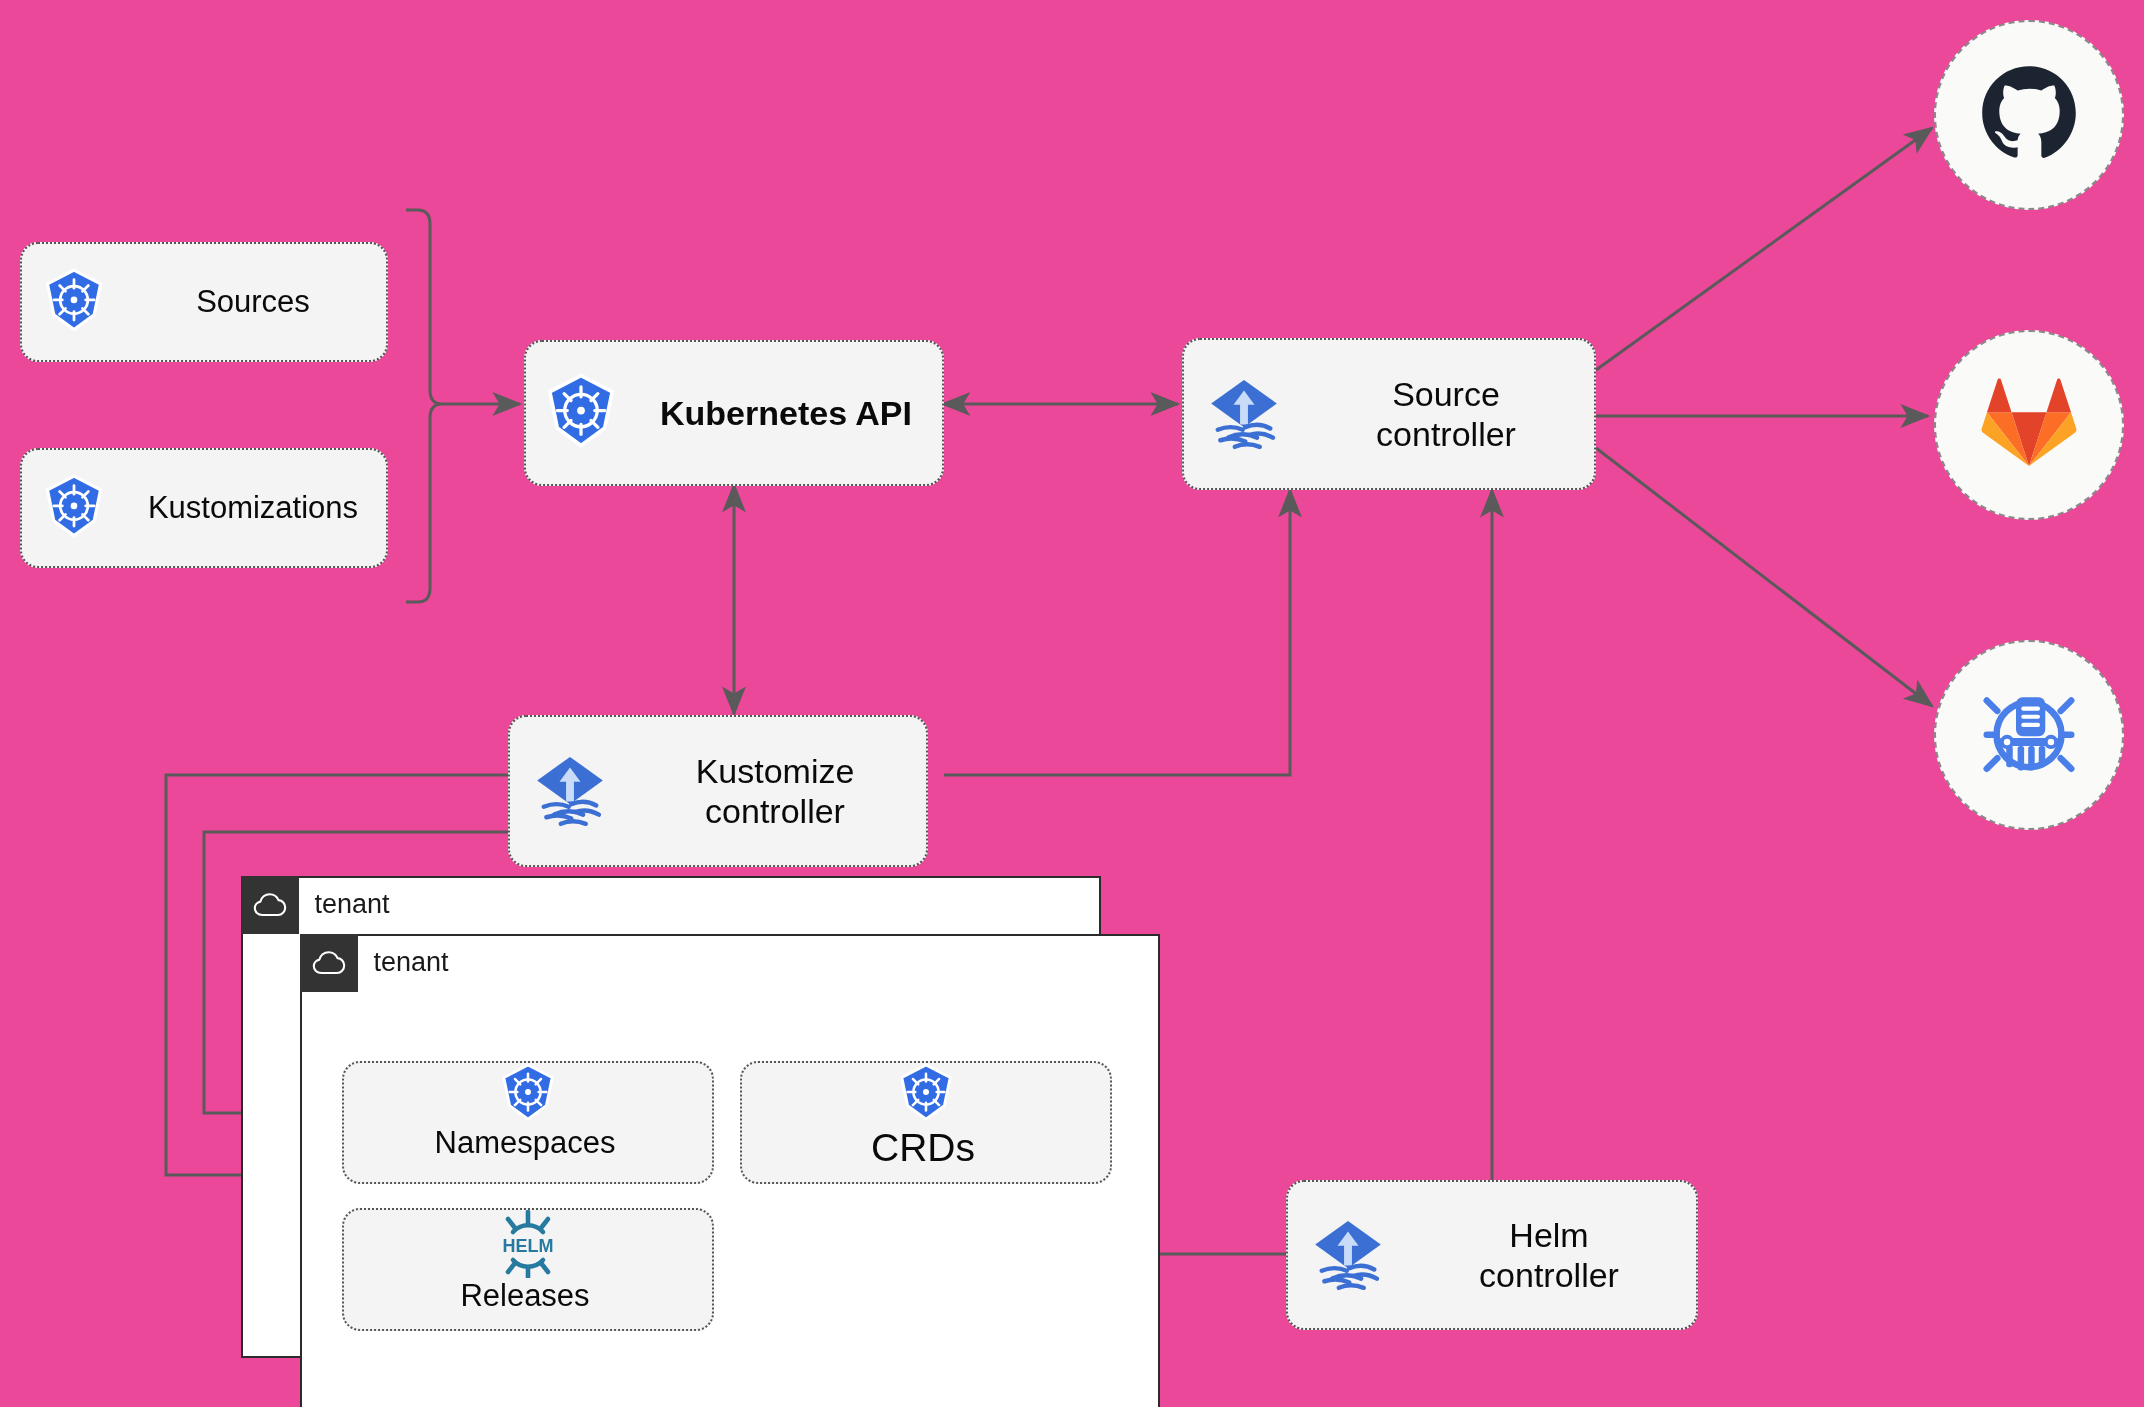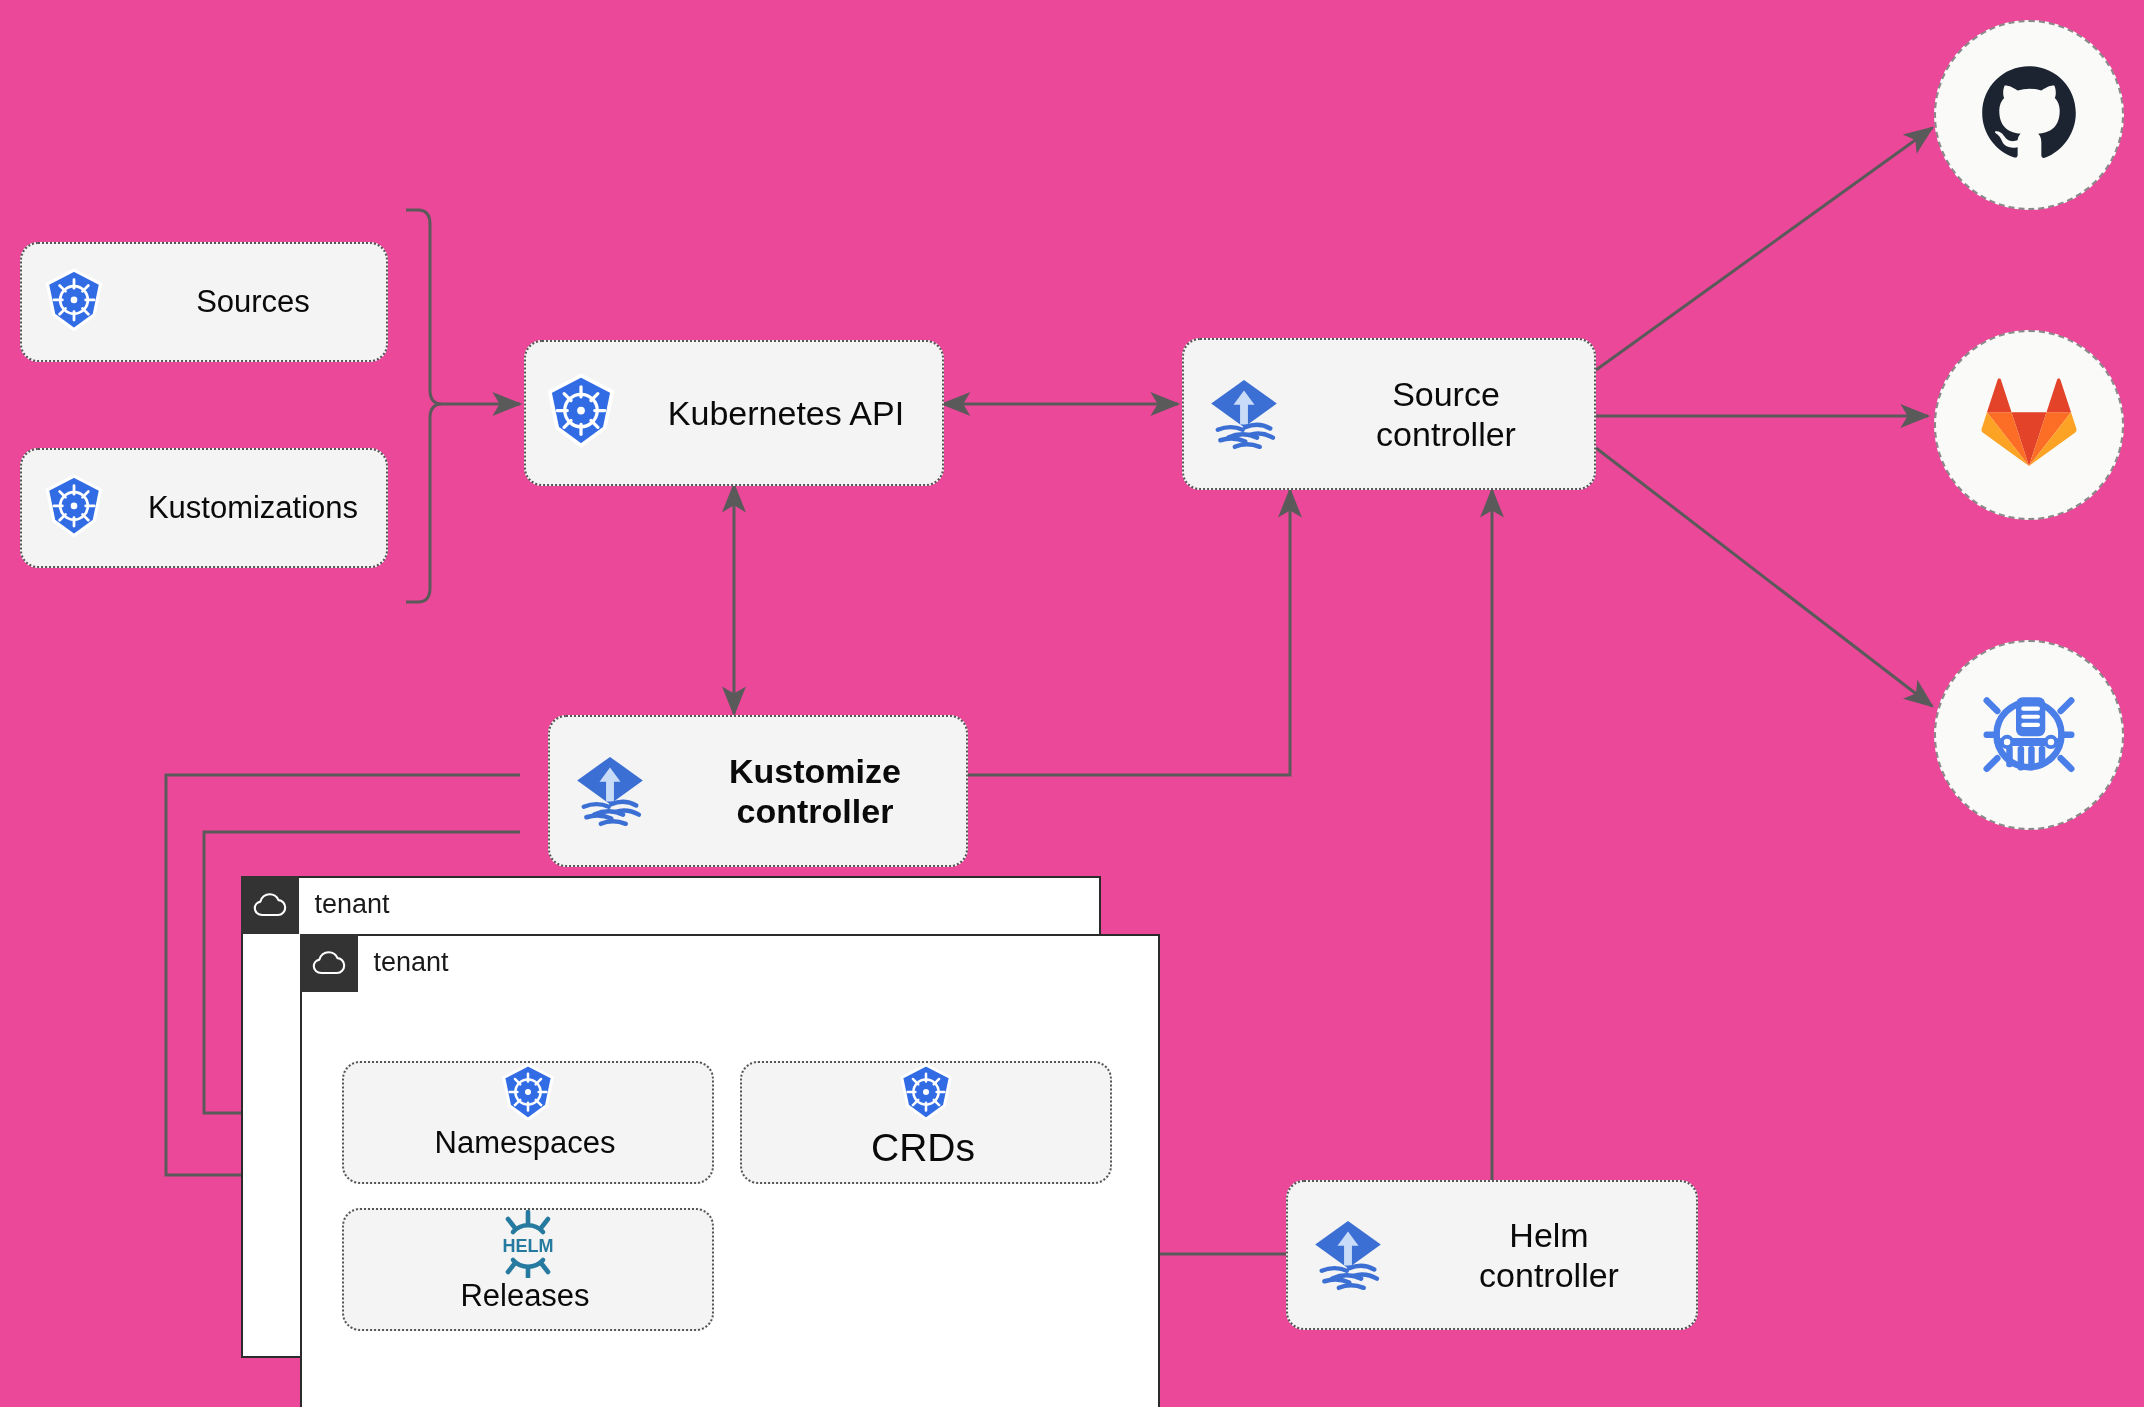--- a/index.html
+++ b/index.html
@@ -175,21 +175,21 @@
           <line x1="18.5" y1="16.5" x2="24" y2="22"></line>
           <line x1="40" y1="38" x2="45.5" y2="43.5"></line>
           <line x1="45.5" y1="16.5" x2="40" y2="22"></line>
           <line x1="24" y1="38" x2="18.5" y2="43.5"></line>
         </g>
       </svg>
     </span>
     <span class="lbl" style="font-size:31px;">Kustomizations</span>
   </div>
 
-  <div class="node" style="left:524px;top:340px;width:420px;height:146px;">
+  <div class="node" style="left:524px;top:340px;width:420px;height:146px;font-weight:bold;">
     <span class="ico" style="width:110px;">
       <svg width="80" height="80" viewBox="0 0 64 64">
         <path d="M32 2 L57 15 L51 44 L32 58 L13 44 L7 15 Z" fill="#326ce5" stroke="#ffffff" stroke-width="3"></path>
         <g fill="none" stroke="#ffffff" stroke-width="2.6" stroke-linecap="round">
           <circle cx="32" cy="30" r="13"></circle>
           <circle cx="32" cy="30" r="3.1" fill="#ffffff" stroke="none"></circle>
           <line x1="32" y1="11" x2="32" y2="19"></line>
           <line x1="32" y1="41" x2="32" y2="49"></line>
           <line x1="13" y1="30" x2="21" y2="30"></line>
           <line x1="43" y1="30" x2="51" y2="30"></line>
@@ -215,21 +215,21 @@
           <path d="M25 57 Q34 53 44 57"></path>
           <path d="M33 42 Q43 38 52 43"></path>
           <path d="M36 48 Q45 45 54 50"></path>
         </g>
       </svg>
     </span>
     <span class="lbl" style="font-size:34px;">Source
 controller</span>
   </div>
 
-  <div class="node" style="left:548px;top:715px;width:420px;height:152px;font-weight:bold;">
+  <div class="node" style="left:508px;top:715px;width:420px;height:152px;">
     <span class="ico" style="width:120px;">
       <svg width="84" height="84" viewBox="0 0 64 64">
         <path d="M32 6 L57 24 L32 42 L7 24 Z" fill="#3b6fd4"></path>
         <path d="M32 14 L40 25 L35 25 L35 40 L29 40 L29 25 L24 25 Z" fill="#c8dcf7"></path>
         <g stroke="#3b6fd4" stroke-width="3.4" fill="none" stroke-linecap="round">
           <path d="M12 44 Q22 40 31 44"></path>
           <path d="M20 50 Q31 45 42 50"></path>
           <path d="M14 52 Q24 49 33 53"></path>
           <path d="M25 57 Q34 53 44 57"></path>
           <path d="M33 42 Q43 38 52 43"></path>

